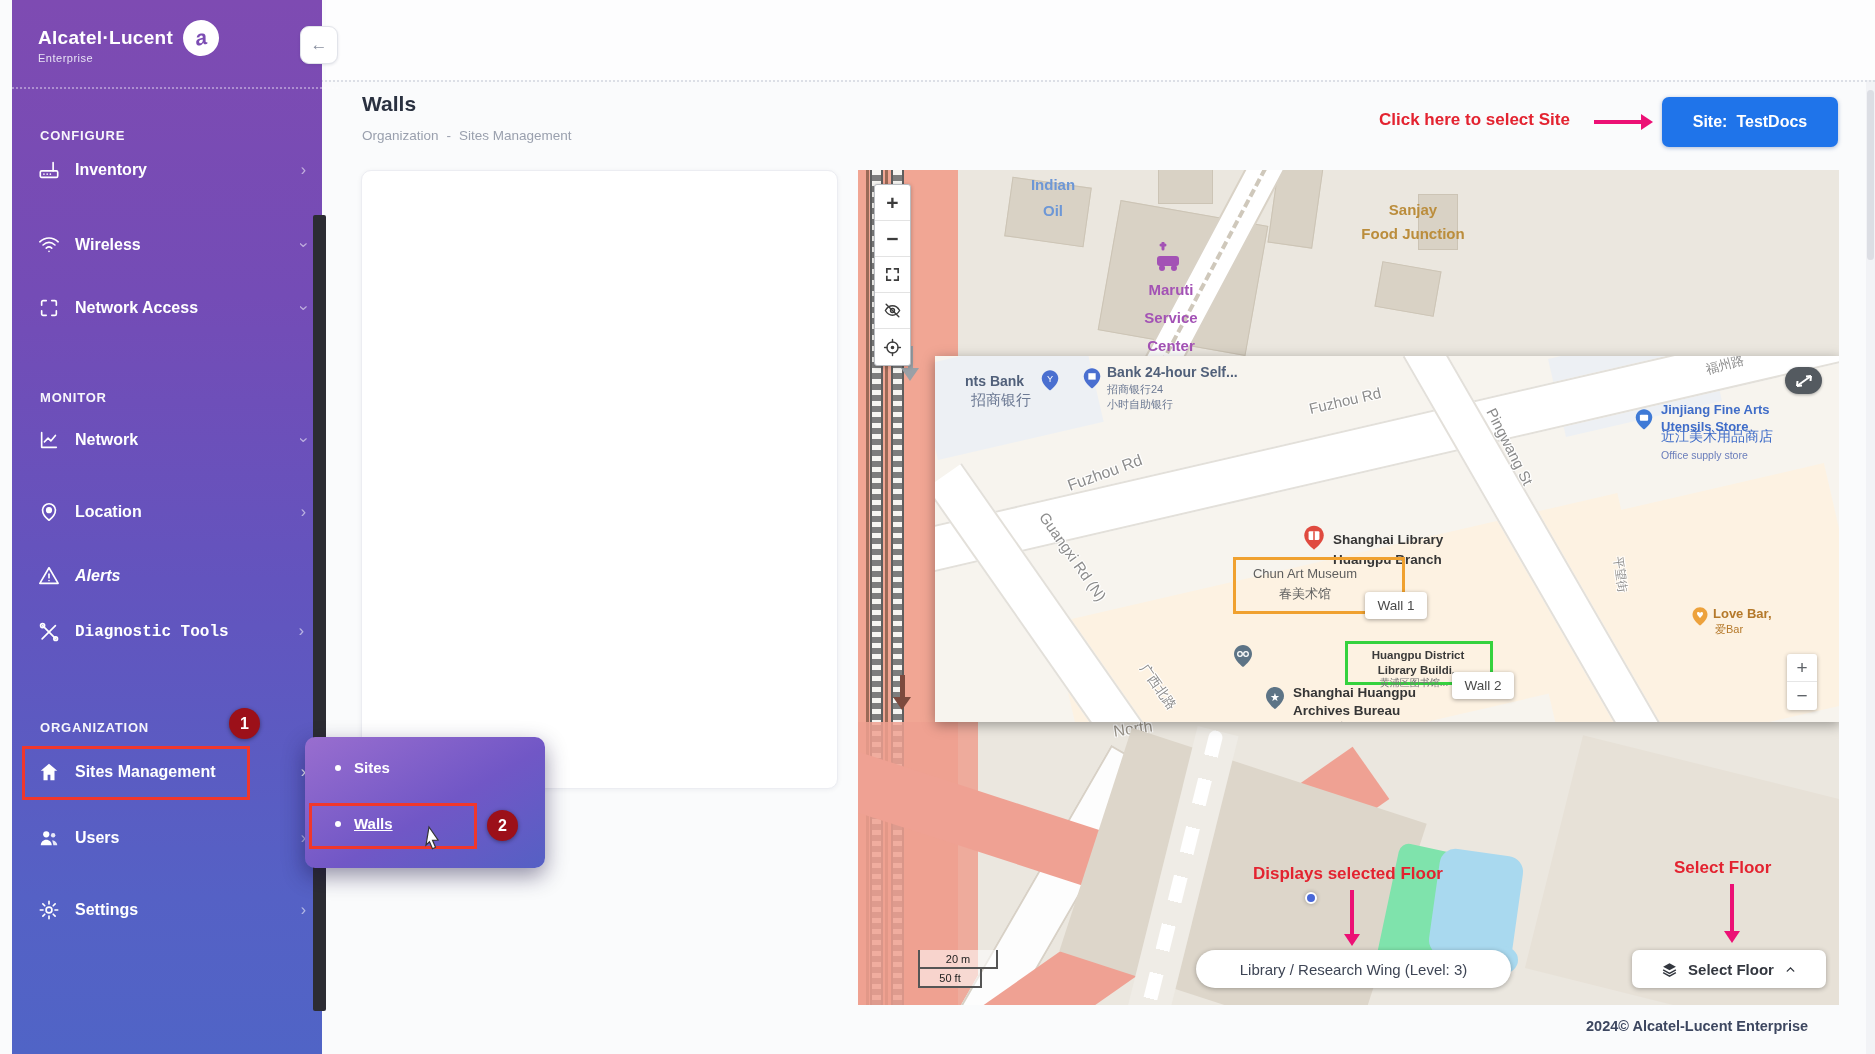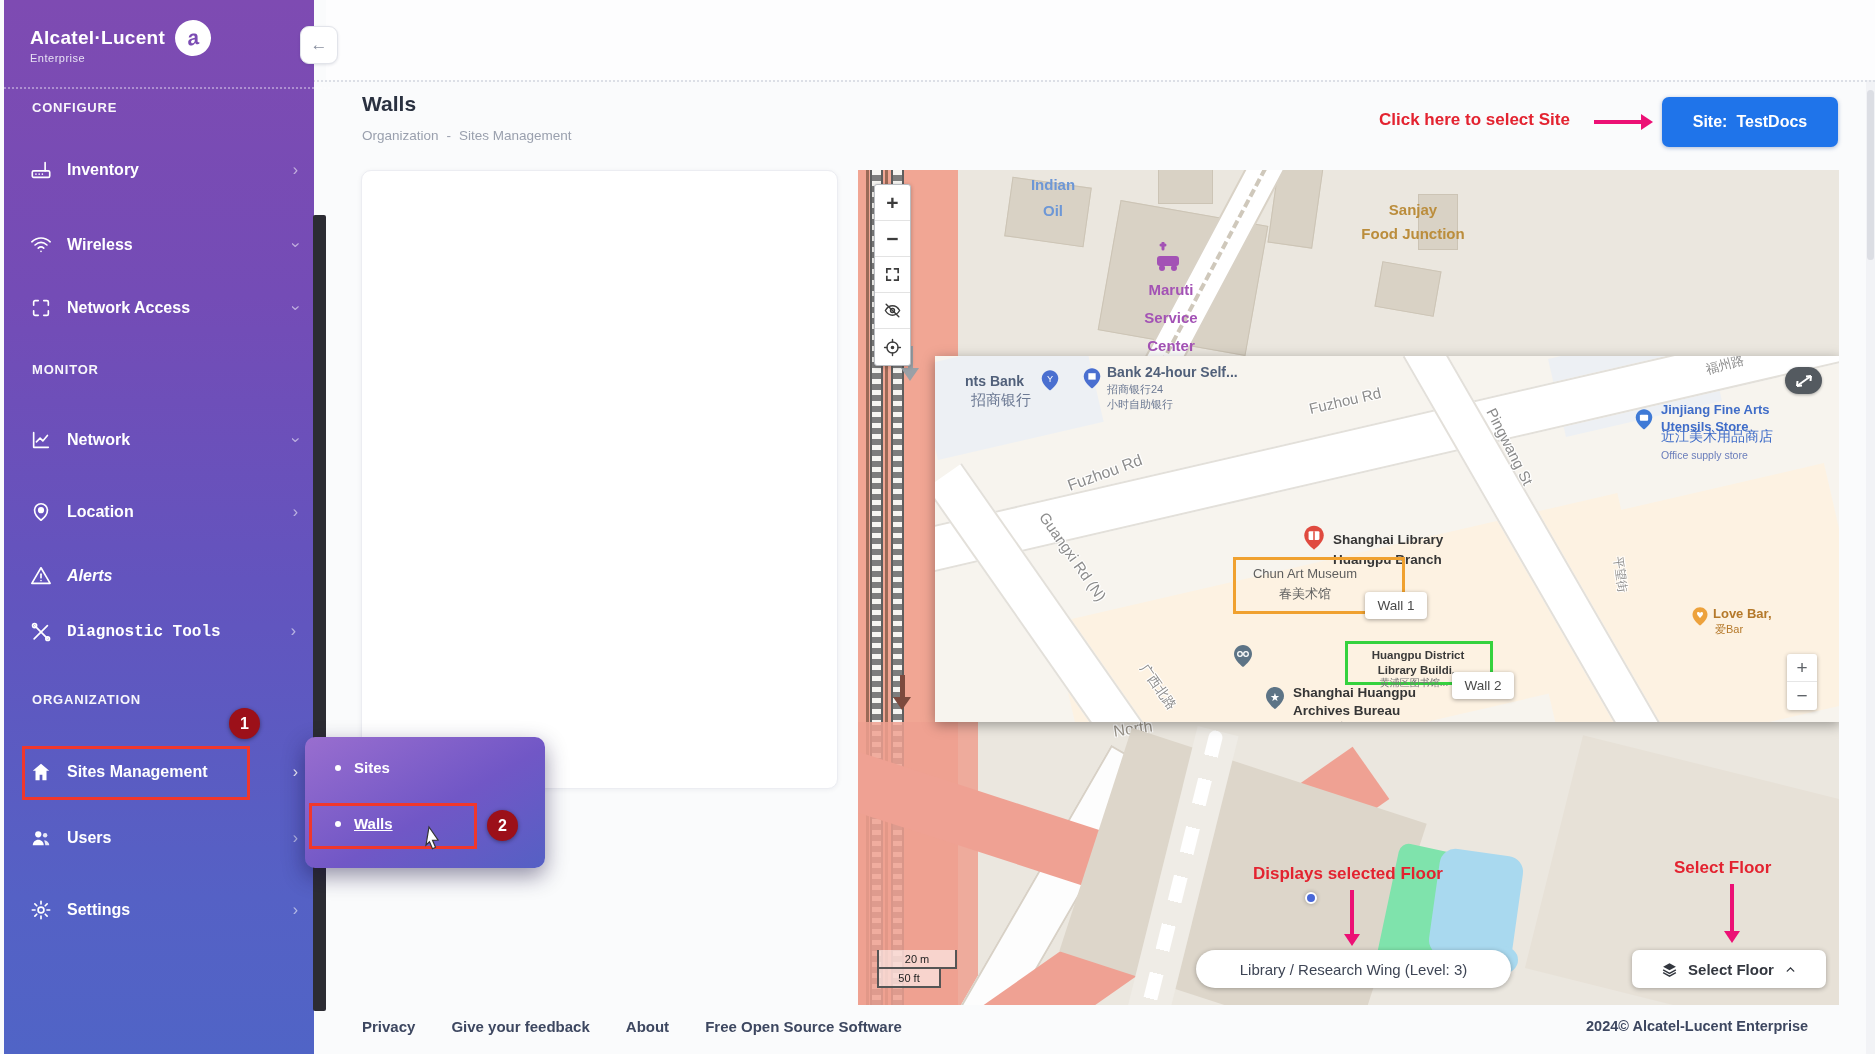--- a/index.html
+++ b/index.html
@@ -1,29 +1,29 @@
 <!DOCTYPE html>
 <html><head>
 <meta charset="utf-8">
 <style>
   * { margin:0; padding:0; box-sizing:border-box; }
   html,body { width:1875px; height:1054px; font-family:"Liberation Sans", sans-serif; background:#fafbfc; overflow:hidden; }
   .abs { position:absolute; }
   #stage { position:relative; width:1875px; height:1054px; overflow:hidden; background:#fafbfc; }
 
   
-  #sidebar { left:4px; top:0; width:310px; height:1054px;
+  #sidebar { left:12px; top:0; width:310px; height:1054px;
     background:linear-gradient(180deg,#7e4bb2 0%,#744cb6 28%,#6354be 55%,#5561c5 85%,#5064c6 100%); z-index:3;text-align:right; }
   .logo-row { position:absolute; left:26px; top:20px; display:flex; align-items:center; gap:10px; color:#fff; }
   .logo-title { font-size:19px; font-weight:700; letter-spacing:.3px; }
   .logo-circle { width:36px; height:36px; background:#fff; border-radius:50%; display:flex; align-items:center; justify-content:center;
     color:#7b4cb3; font-size:21px; font-weight:700; font-style:italic; transform:rotate(-12deg); }
   .logo-sub { position:absolute; left:26px; top:52px; color:#e8e2f5; font-size:11px; letter-spacing:.5px; }
   .side-divider { position:absolute; left:0; top:87px; width:326px; border-top:2px dotted rgba(255,255,255,.38); }
-  .section-title { position:absolute; left:28px; color:#ffffff; font-size:13px; font-weight:700; letter-spacing:.8px; opacity:.95; }
+  .section-title { position:absolute; left:28px; color:#ffffff; font-size:13px; font-weight:700; letter-spacing:.8px; opacity:.95;margin-top:28px; }
   .nav-item { position:absolute; left:26px; width:268px; height:40px; display:flex; align-items:center; gap:15px;
     color:#fff; font-size:16px; font-weight:600; cursor:pointer; }
   .nav-item svg { flex:0 0 auto; }
   .chev { margin-left:auto; opacity:.55; font-size:16px; font-weight:400; }
   .chev.down { transform:rotate(90deg); }
 
   .ann-box { position:absolute; border:3px solid #f0372c; z-index:9; }
   .step-badge { position:absolute; width:31px; height:31px; border-radius:50%; background:#9c1019; color:#fff;
     font-size:16px; font-weight:700; display:flex; align-items:center; justify-content:center; z-index:10;
     box-shadow:0 1px 4px rgba(0,0,0,.4); }
@@ -118,21 +118,21 @@
     box-shadow:0 1px 4px rgba(0,0,0,.3); }
   #ov-zoom div { height:28px; display:flex; align-items:center; justify-content:center; font-size:19px; color:#5f6368; cursor:pointer; }
   #ov-zoom div:first-child { border-bottom:1px solid #e6e6e6; }
   #ov-compass { position:absolute; left:850px; top:11px; width:37px; height:27px; background:#545a60; border-radius:14px;
     display:flex; align-items:center; justify-content:center; cursor:pointer; box-shadow:0 1px 3px rgba(0,0,0,.3); }
 
   .map-pill { position:absolute; background:#fff; border-radius:19px; box-shadow:0 1px 5px rgba(0,0,0,.3);
     display:flex; align-items:center; justify-content:center; font-size:15px; color:#3e4555; }
   .ann-red { position:absolute; font-size:17px; font-weight:700; color:#e32330; z-index:8; white-space:nowrap; }
   .scalebox { position:absolute; border:2px solid #555; border-top:none; background:rgba(255,255,255,.55);
-    font-size:11px; color:#222; display:flex; align-items:center; justify-content:center; }
+    font-size:11px; color:#222; display:flex; align-items:center; justify-content:center;margin-left:41px; }
 
   
   #footer-links { left:362px; top:1018px; display:flex; gap:36px; font-size:15px; color:#3d4760; font-weight:600; }
   #footer-links span { cursor:pointer; }
   #footer-copy { left:1586px; top:1018px; font-size:14.5px; color:#3d4760; font-weight:600; }
 
   
   #page-scroll { left:1866px; top:0; width:9px; height:1054px; background:#f2f3f6; }
   #page-scroll-thumb { left:1867px; top:90px; width:7px; height:170px; background:#dcdee4; border-radius:4px; }
 </style>
@@ -543,23 +543,17 @@
 
     <div class="scalebox" style="left:19px; top:780px; width:80px; height:19px;">20 m</div>
     <div class="scalebox" style="left:19px; top:799px; width:64px; height:19px;">50 ft</div>
 
     <div class="ann-red" style="left:395px; top:694px;">Displays selected Floor</div>
     <div class="pink-arrow-v" style="left:492px; top:720px; height:45px;"></div>
     <div class="ann-red" style="left:816px; top:688px;">Select Floor</div>
     <div class="pink-arrow-v" style="left:872px; top:714px; height:48px;"></div>
   </div>
 
-  <div id="footer-links" class="abs">
-    <span>Privacy</span>
-    <span>Give your feedback</span>
-    <span>About</span>
-    <span>Free Open Source Software</span>
-  </div>
   <div id="footer-copy" class="abs">2024© Alcatel-Lucent Enterprise</div>
 
   <div id="page-scroll" class="abs"></div>
   <div id="page-scroll-thumb" class="abs"></div>
 </div>
 
 </body></html>

